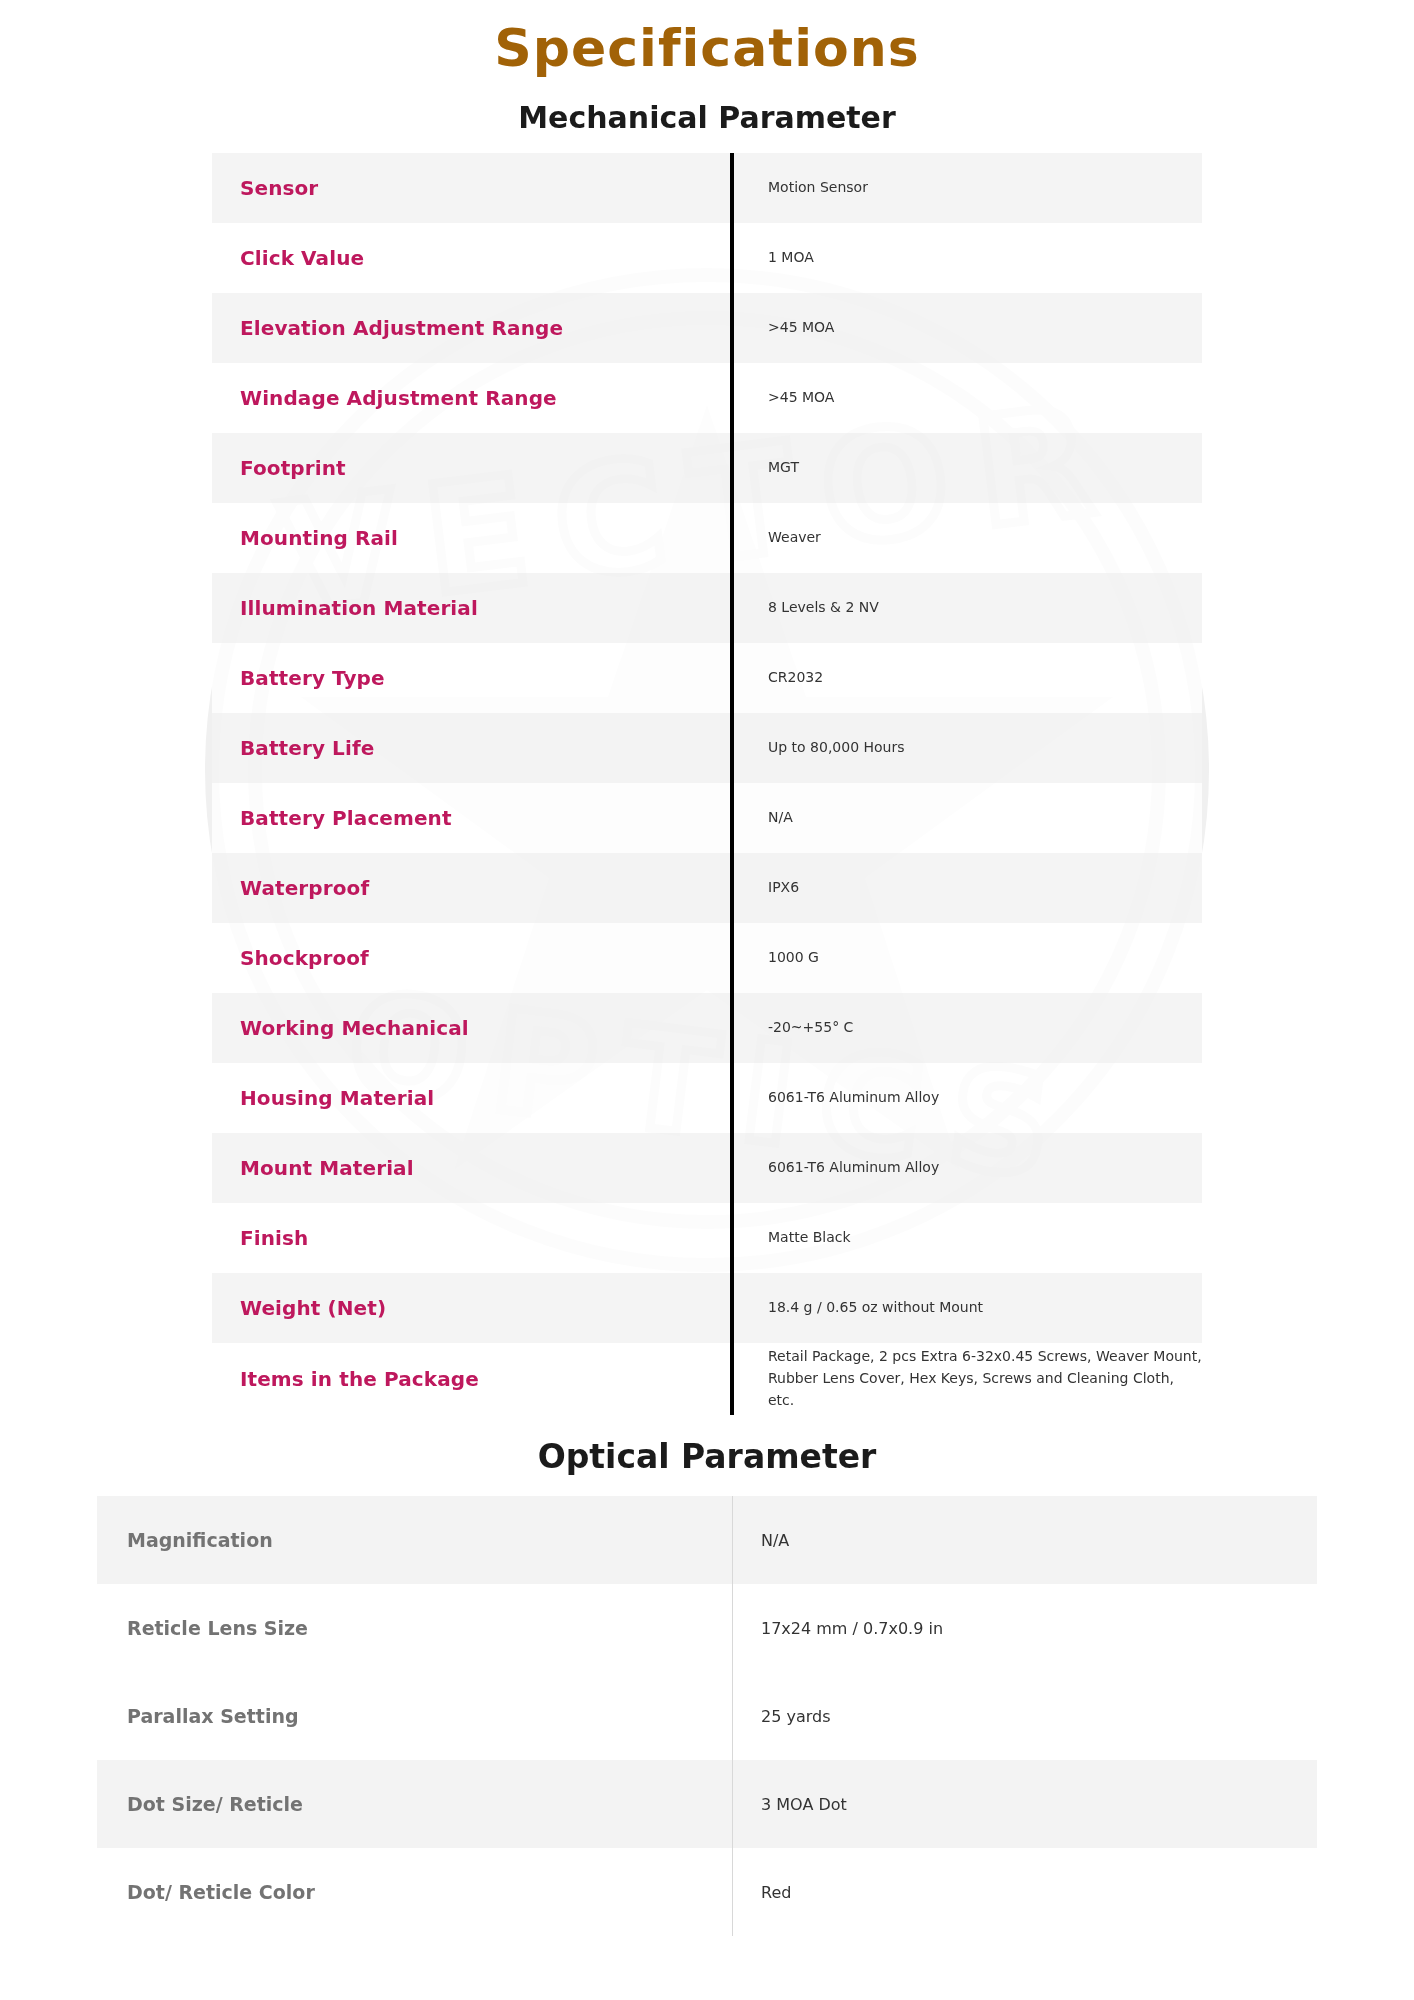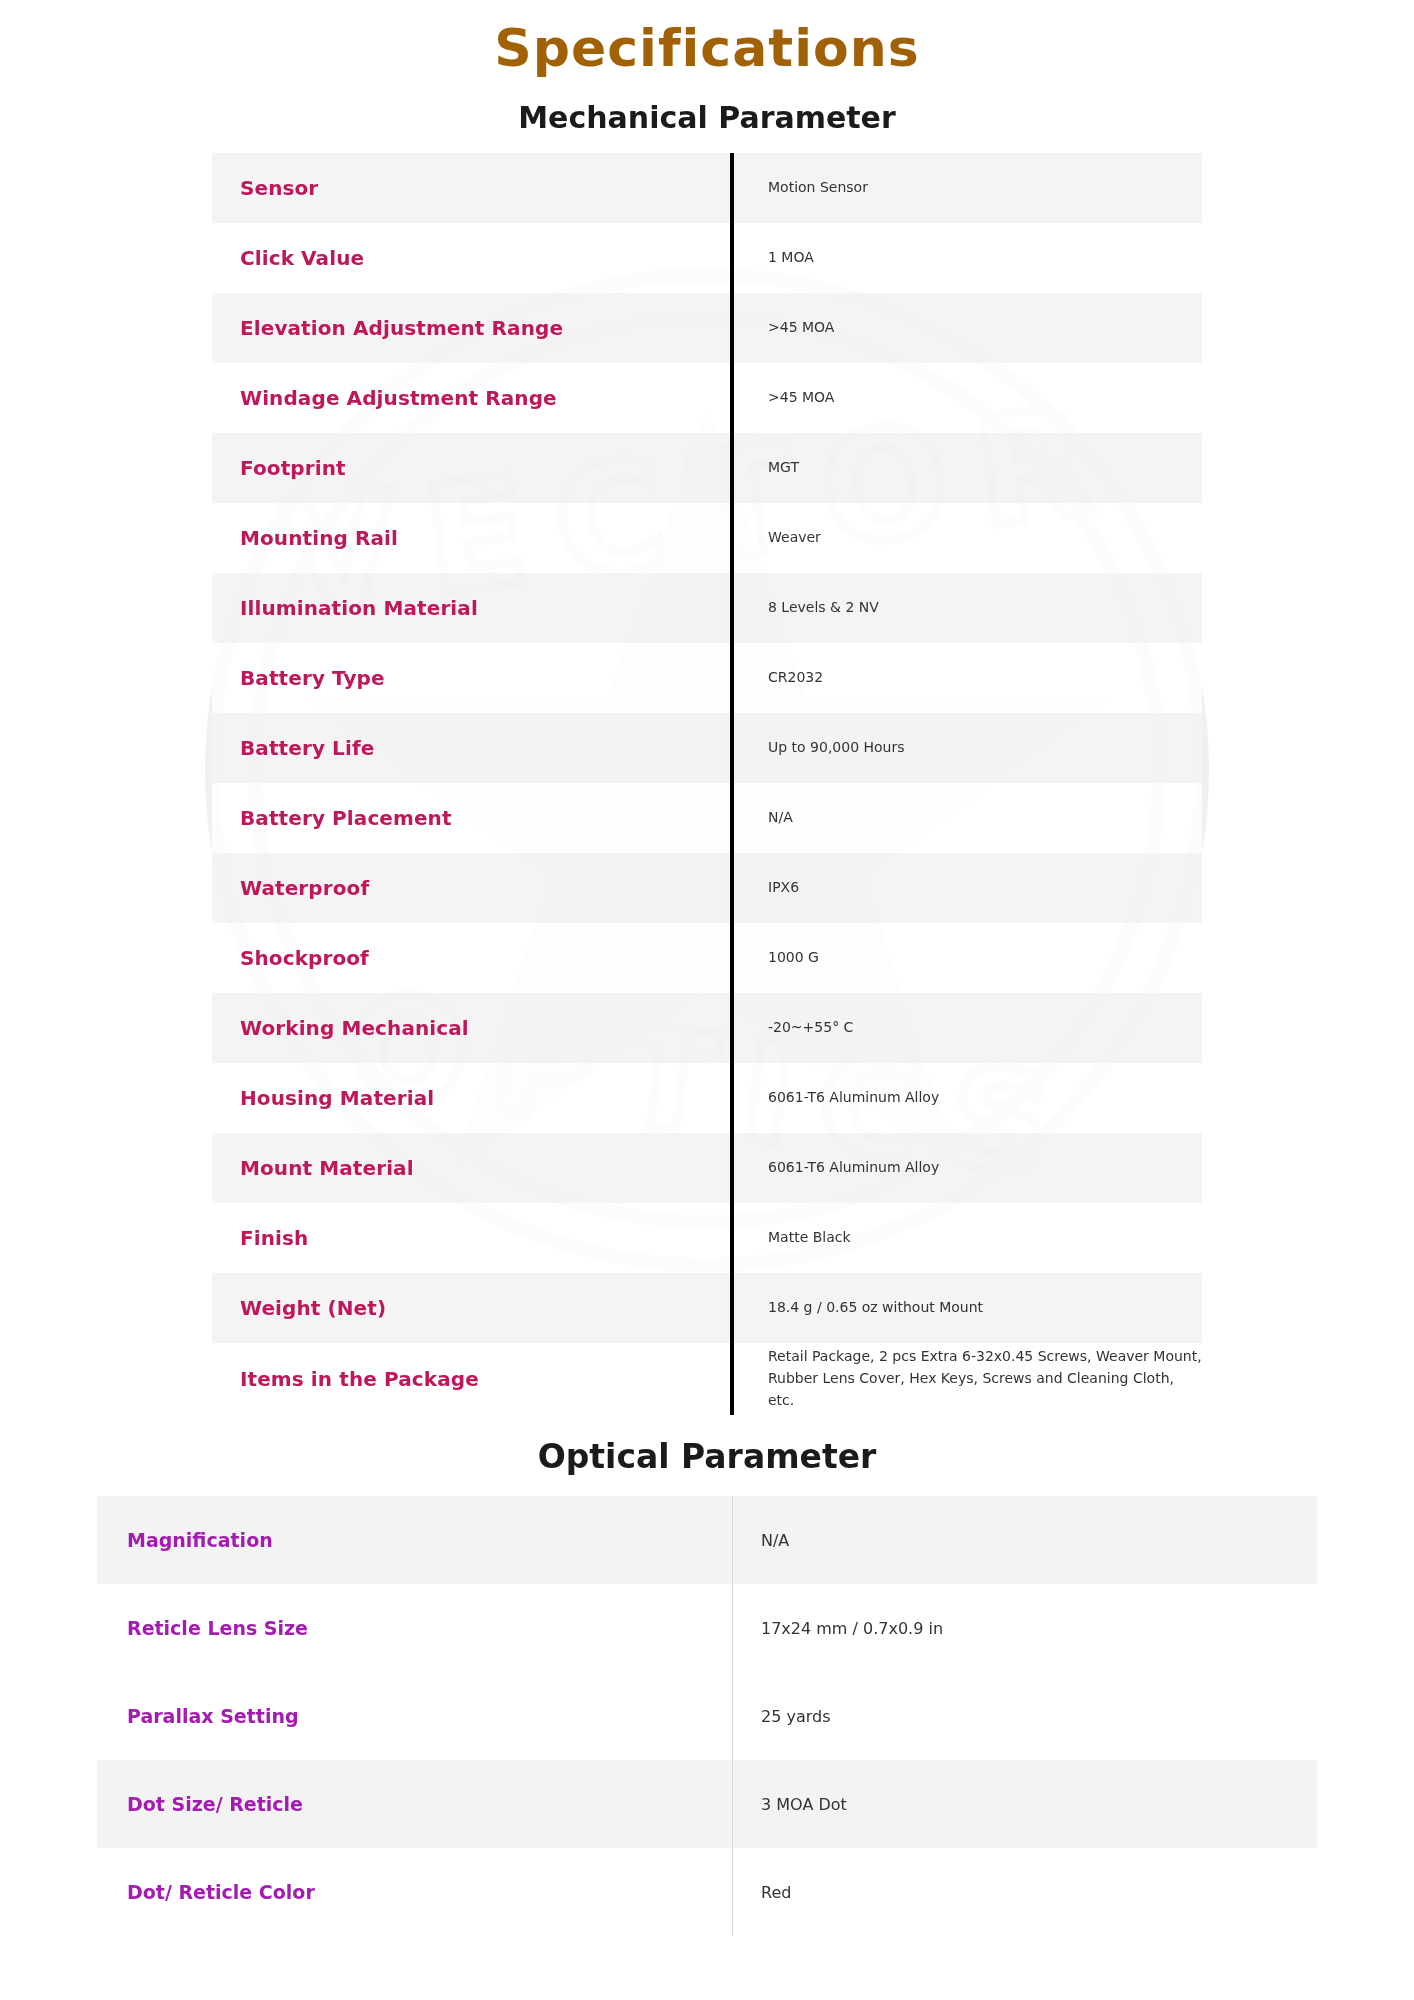--- a/index.html
+++ b/index.html
@@ -97,21 +97,21 @@
   .opt-wrap {
     width: 1220px;
     margin: 0 auto;
   }
   .opt-wrap table.spec tr { height: 88px; }
   .opt-wrap td.k {
     width: 605px;
     padding-left: 30px;
     font-size: 19px;
     font-weight: 700;
-    color: #a21caf;
+    color: #737373;
   }
   .opt-wrap td.v {
     padding-left: 28px;
     font-size: 16px;
     font-weight: 400;
     color: #333333;
     border-left: 1px solid #d8d8d8;
   }
   .opt-wrap tr.alt td { background: rgba(242,242,242,0.9); }
   .opt-wrap tr.plain td { background: rgba(255,255,255,0.85); }
@@ -167,21 +167,21 @@
         <tr class="alt">
           <td class="k">Illumination Material</td>
           <td class="v">8 Levels &amp; 2 NV</td>
         </tr>
         <tr class="plain">
           <td class="k">Battery Type</td>
           <td class="v">CR2032</td>
         </tr>
         <tr class="alt">
           <td class="k">Battery Life</td>
-          <td class="v">Up to 90,000 Hours</td>
+          <td class="v">Up to 80,000 Hours</td>
         </tr>
         <tr class="plain">
           <td class="k">Battery Placement</td>
           <td class="v">N/A</td>
         </tr>
         <tr class="alt">
           <td class="k">Waterproof</td>
           <td class="v">IPX6</td>
         </tr>
         <tr class="plain">

